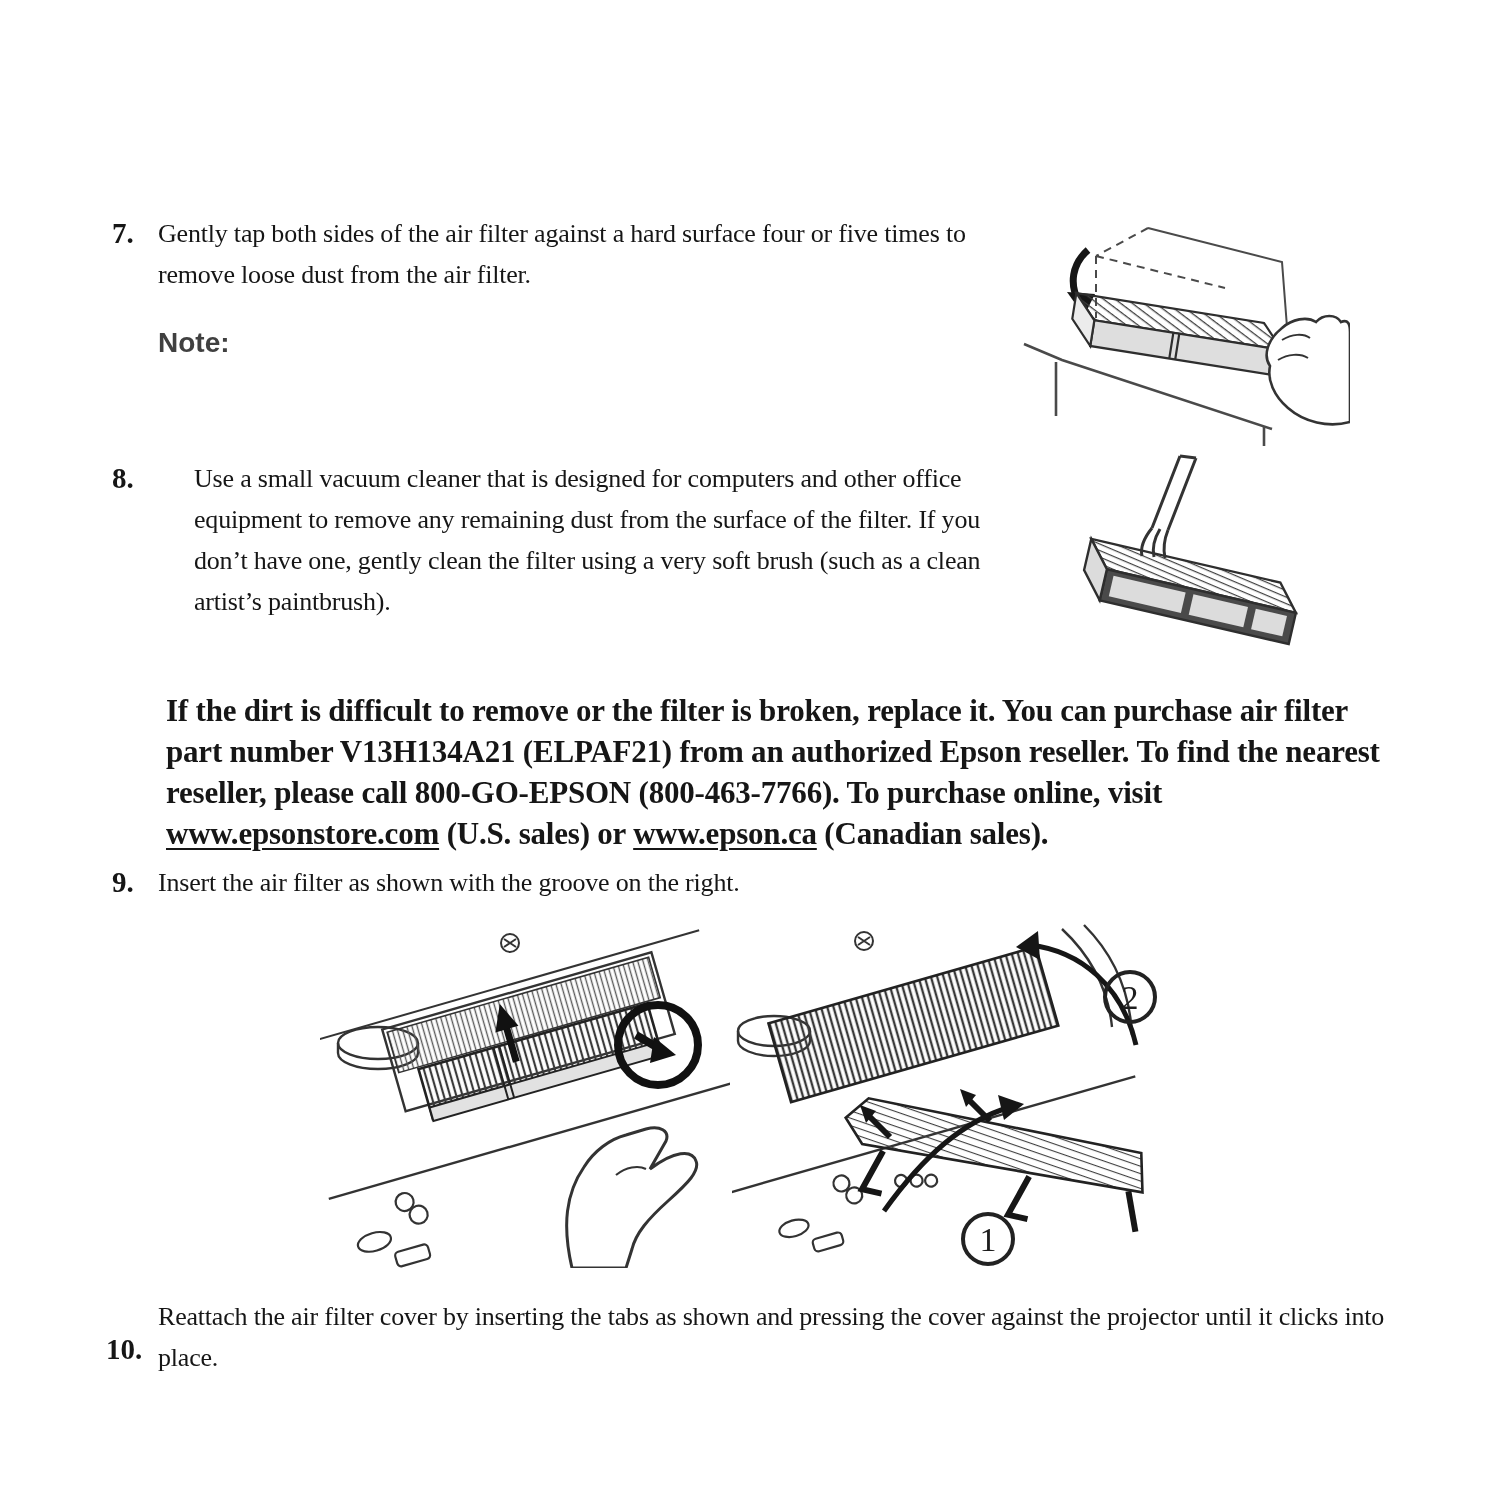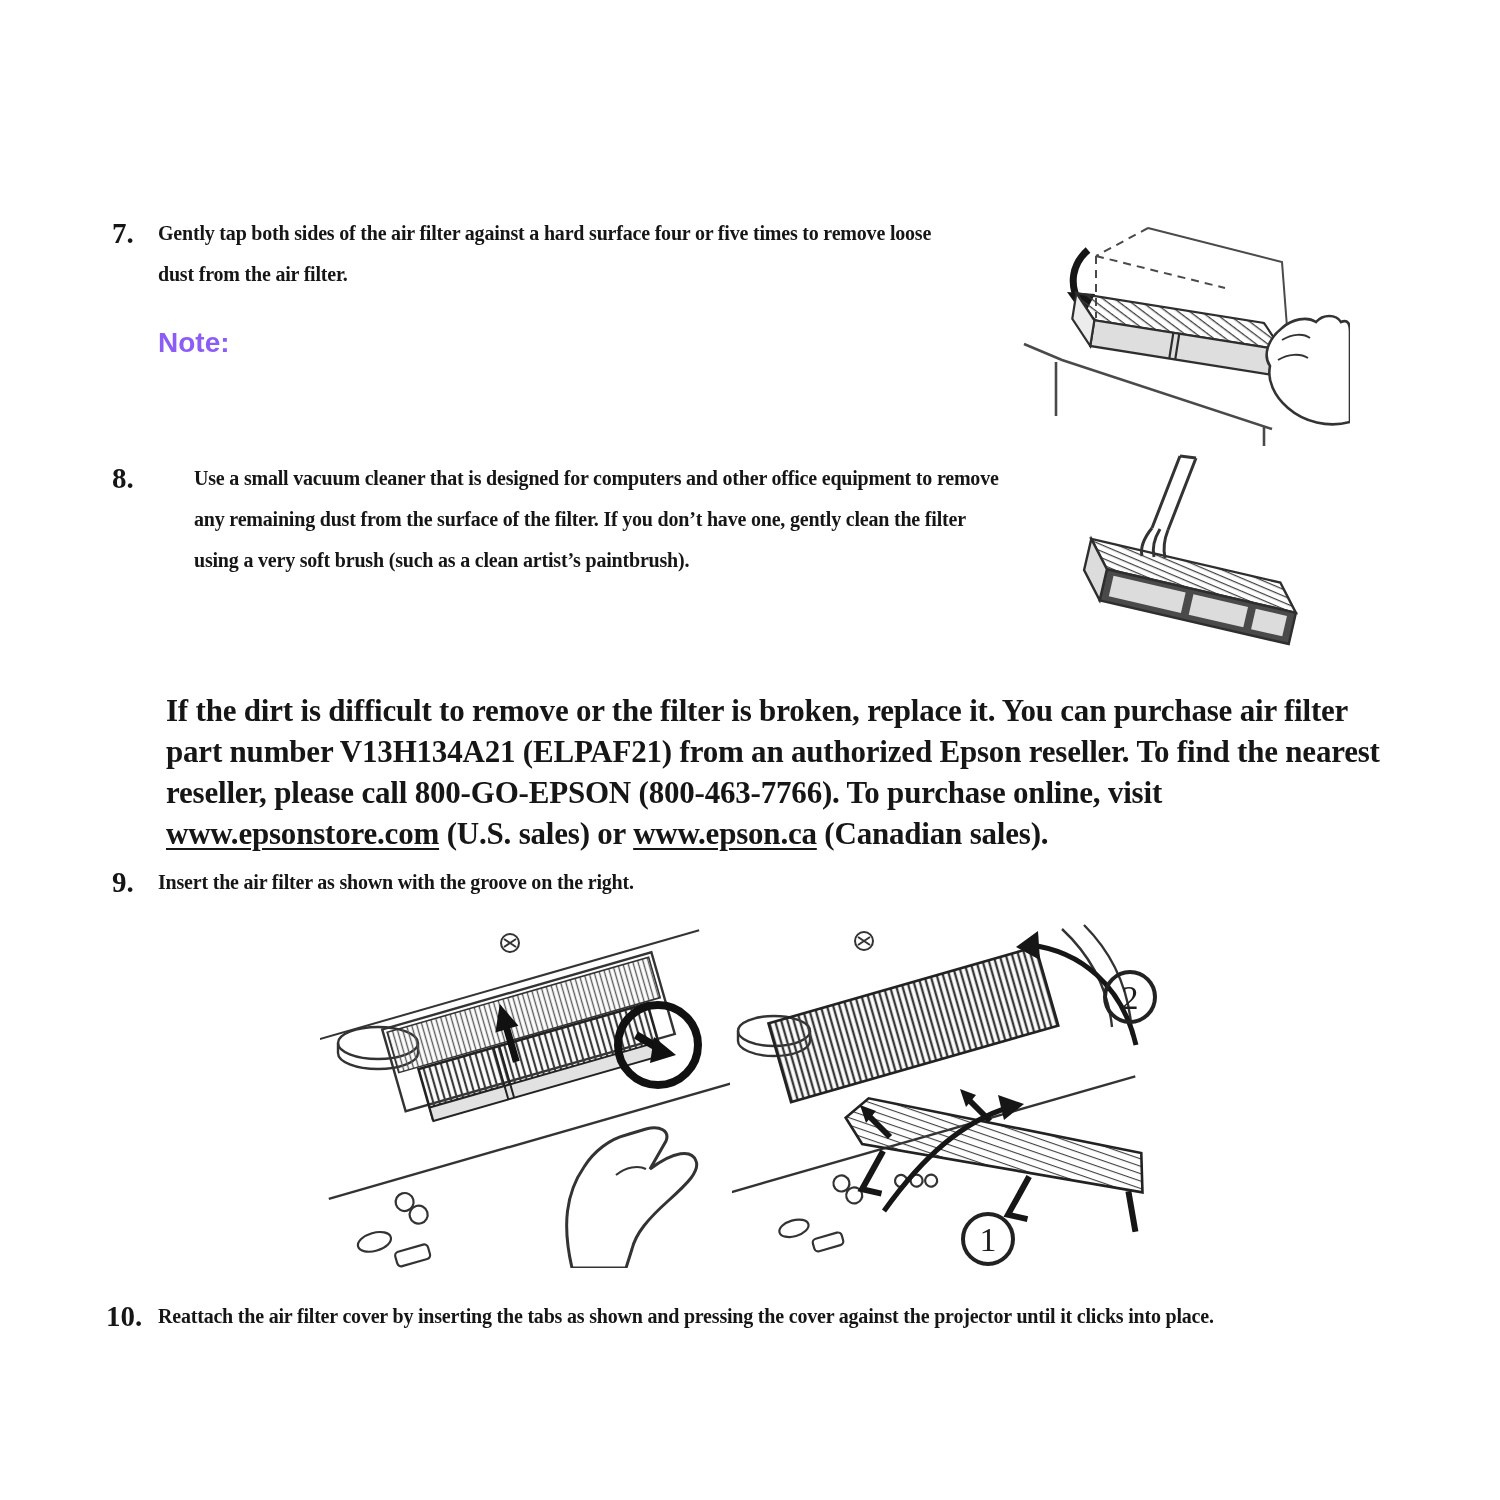--- a/index.html
+++ b/index.html
@@ -22,38 +22,38 @@
     flex: 0 0 54px;
     width: 54px;
     font-size: 29px;
     line-height: 41px;
     font-weight: 600;
     text-align: left;
     padding-left: 8px;
     box-sizing: border-box;
   }
   .step .txt {
-    font-size: 20px;
+    font-size: 26px;
     line-height: 41px;
-    font-weight: 700;
+    font-weight: 400;
     letter-spacing: -0.2px;
   }
   .note {
     position: absolute;
     left: 158px;
     top: 327px;
     width: 820px;
     font-family: "Liberation Sans", sans-serif;
   }
   .note .note-title {
     font-size: 28px;
     font-weight: bold;
     line-height: 32px;
     margin-bottom: 5px;
-    color: #8b5cf6;
+    color: #404040;
   }
   .note .note-text {
     font-size: 28px;
     line-height: 38px;
     color: #262626;
   }
   .para {
     position: absolute;
     left: 158px;
     top: 682px;
@@ -99,21 +99,21 @@
   </div>
 
   <p class="para"><span>If the dirt is difficult to remove or the filter is broken, replace it. You can purchase air filter part number V13H134A21 (ELPAF21) from an authorized Epson reseller. To find the nearest reseller, please call 800-GO-EPSON (800-463-7766). To purchase online, visit </span><span class="doc-link">www.epsonstore.com</span><span> (U.S. sales) or </span><span class="doc-link">www.epson.ca</span><span> (Canadian sales).</span></p>
 
   <div class="step" style="top:862px;">
     <span class="num">9.</span>
     <span class="txt" style="width:1000px;">Insert the air filter as shown with the groove on the right.</span>
   </div>
 
   <div class="step" style="top:1296px; left:100px;">
-    <span class="num" style="flex-basis:58px; width:58px; padding-left:6px;">10.</span>
+    <span class="num" style="flex-basis:58px; width:58px; padding-left:6px;margin-top:33px;">10.</span>
     <span class="txt" style="width:1248px;">Reattach the air filter cover by inserting the tabs as shown and pressing the cover against the projector until it clicks into place.</span>
   </div>
 
   <svg class="fig" style="left:1020px; top:222px;" width="330" height="225" viewBox="0 0 330 225">
     <defs>
       <pattern id="hatchA" patternUnits="userSpaceOnUse" width="7" height="7" patternTransform="rotate(118)">
         <line x1="0" y1="0" x2="0" y2="7" stroke="#3f3f3f" stroke-width="2.6"></line>
       </pattern>
     </defs>
     <g fill="none" stroke="#4a4a4a" stroke-width="2">

